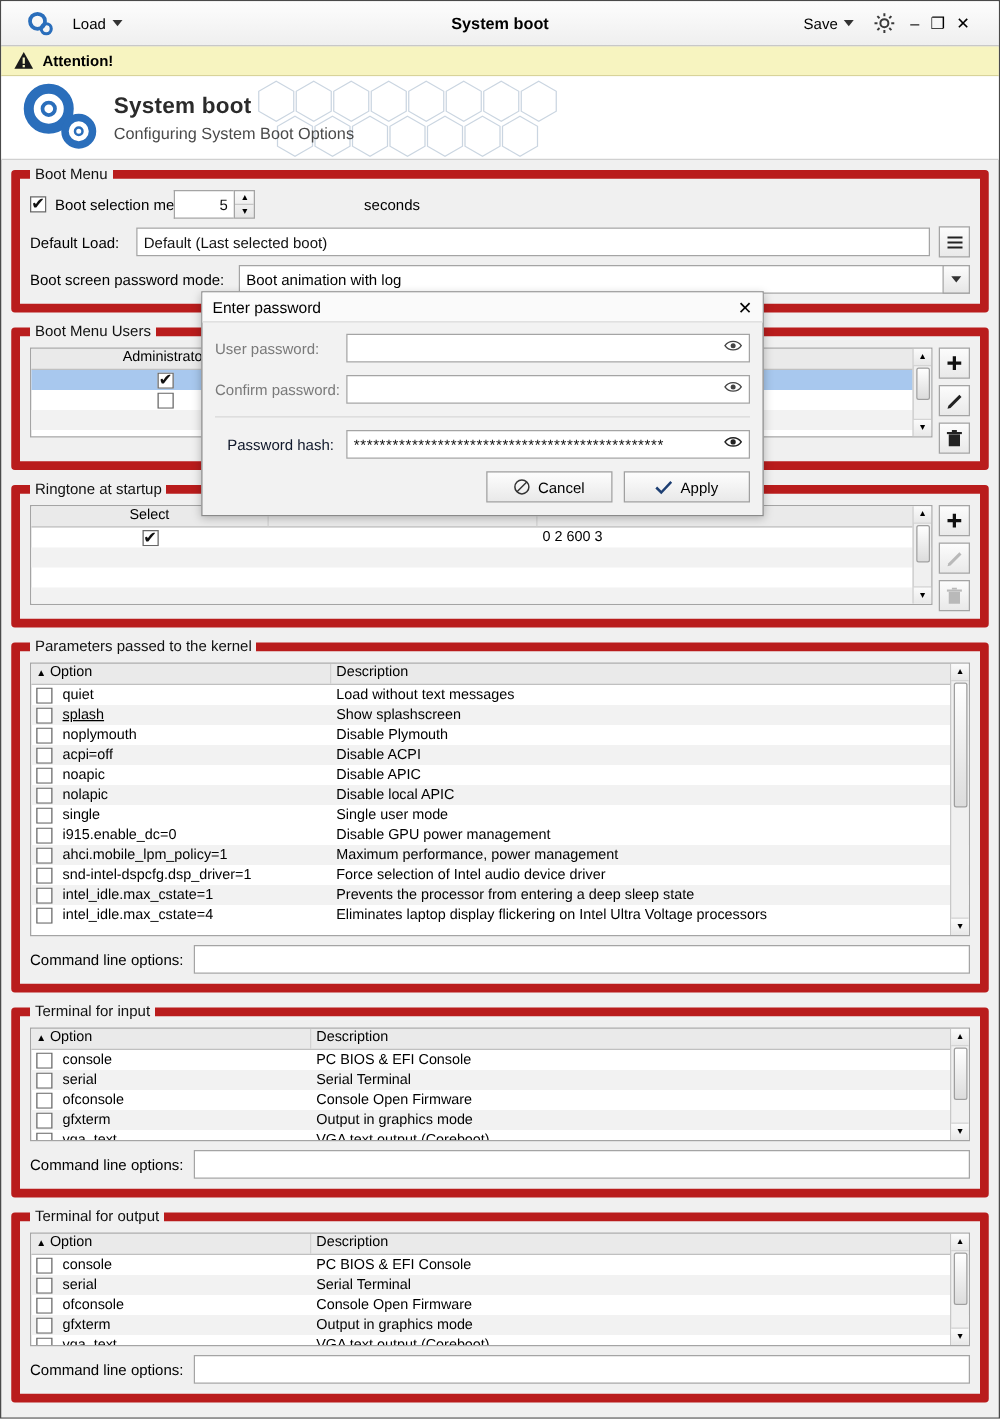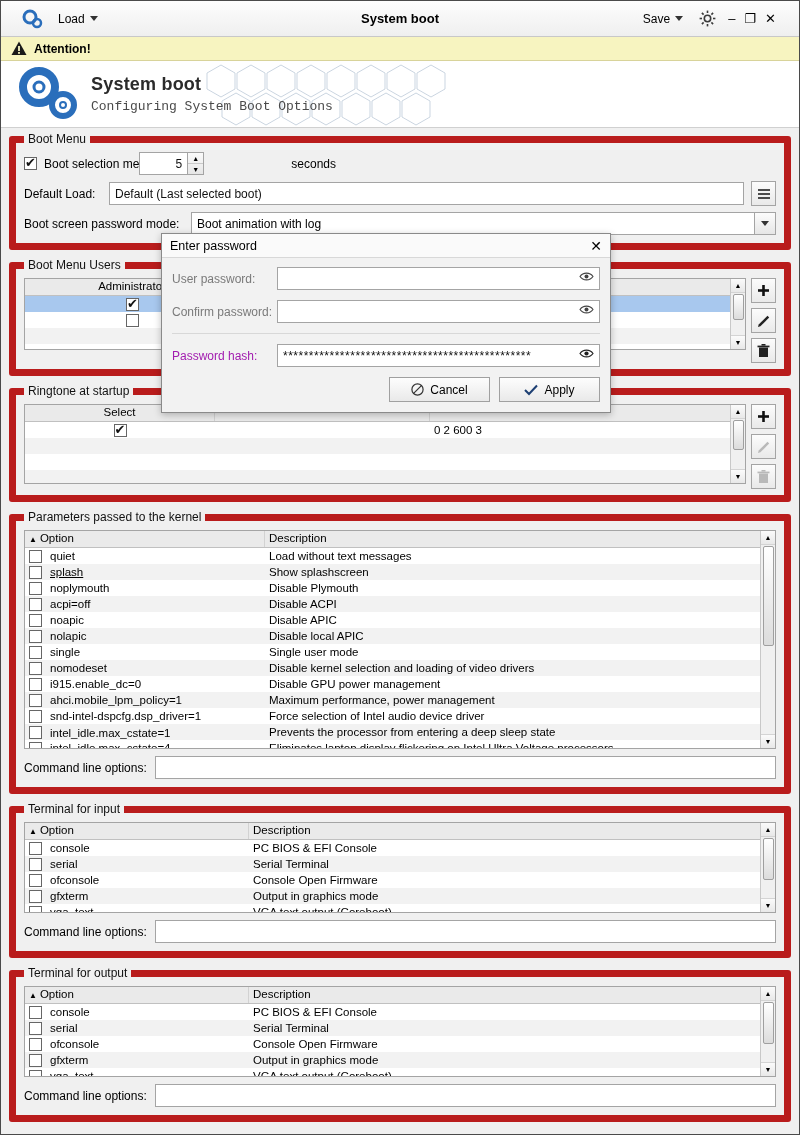--- a/index.html
+++ b/index.html
@@ -72,21 +72,21 @@
     display: flex;
     align-items: center;
   }
   .banner-hex {
     position: absolute; top: 0; left: 200px; width: 270px; height: 67px;
     opacity: .55;
   }
   .banner-logo { width: 90px; display: flex; justify-content: center; align-items: center; }
   .banner-text { z-index: 2; }
   .banner-title { font-size: 18px; font-weight: bold; color: #2b2b2b; letter-spacing: .2px; }
-  .banner-sub { font-size: 13px; color: #4a4a4a; margin-top: 4px; font-family: Liberation Mono, monospace; }
+  .banner-sub { font-size: 13px; color: #4a4a4a; margin-top: 4px; }
 
   
   .body {
     flex: 1;
     overflow: hidden;
     padding: 4px 8px 0 8px;
     position: relative;
   }
 
   fieldset {
@@ -187,21 +187,21 @@
     z-index: 50;
   }
   .modal-head {
     height: 24px; background: #fafafa; border-bottom: 1px solid #d8d8d8;
     display: flex; align-items: center; padding: 0 8px; font-size: 12.5px;
   }
   .modal-head .x { margin-left: auto; font-size: 14px; }
   .modal-body { padding: 9px 10px 10px 10px; }
   .mrow { display: flex; align-items: center; margin-bottom: 10px; }
   .mlabel { width: 105px; color: #7a7a7a; font-size: 12px; }
-  .mlabel.active { color: #a21caf; }
+  .mlabel.active { color: #0f172a; text-align: center; }
   .mfield { flex: 1; position: relative; }
   .mfield .textbox { width: 100%; }
   .eye { position: absolute; right: 6px; top: 4px; }
   .mdivider { height: 1px; background: #d8d8d8; margin: 2px 0 10px 0; }
   .mbtns { display: flex; justify-content: flex-end; gap: 9px; margin-top: 2px; }
   .mbtn {
     min-width: 101px; height: 25px; border: 1px solid #a0a0a0;
     background: linear-gradient(#fdfdfd,#e9e9e9);
     display: flex; align-items: center; justify-content: center; gap: 6px;
     font-size: 12px;
@@ -518,27 +518,20 @@
               </div>
               <div style="flex: 1 1 0%;">Disable local APIC</div>
             </div>
             <div class="trow">
               <div style="width: 240px;">
                 <span class="cb" style="margin-right: 8px;"></span>
                 <span>single</span>
               </div>
               <div style="flex: 1 1 0%;">Single user mode</div>
             </div>
-            <div class="trow alt">
-              <div style="width: 240px;">
-                <span class="cb" style="margin-right: 8px;"></span>
-                <span>nomodeset</span>
-              </div>
-              <div style="flex: 1 1 0%;">Disable kernel selection and loading of video drivers</div>
-            </div>
             <div class="trow">
               <div style="width: 240px; text-align: center;">
                 <span class="cb" style="margin-right: 8px;"></span>
                 <span>i915.enable_dc=0</span>
               </div>
               <div style="flex: 1 1 0%;">Disable GPU power management</div>
             </div>
             <div class="trow alt">
               <div style="width: 240px;">
                 <span class="cb" style="margin-right: 8px;"></span>
@@ -547,21 +540,21 @@
               <div style="flex: 1 1 0%;">Maximum performance, power management</div>
             </div>
             <div class="trow">
               <div style="width: 240px;">
                 <span class="cb" style="margin-right: 8px;"></span>
                 <span>snd-intel-dspcfg.dsp_driver=1</span>
               </div>
               <div style="flex: 1 1 0%;">Force selection of Intel audio device driver</div>
             </div>
             <div class="trow alt">
-              <div style="width: 240px; align-items: flex-end;">
+              <div style="width: 240px;">
                 <span class="cb" style="margin-right: 8px;"></span>
                 <span>intel_idle.max_cstate=1</span>
               </div>
               <div style="flex: 1 1 0%;">Prevents the processor from entering a deep sleep state</div>
             </div>
             <div class="trow">
               <div style="width: 240px;">
                 <span class="cb" style="margin-right: 8px;"></span>
                 <span>intel_idle.max_cstate=4</span>
               </div>

